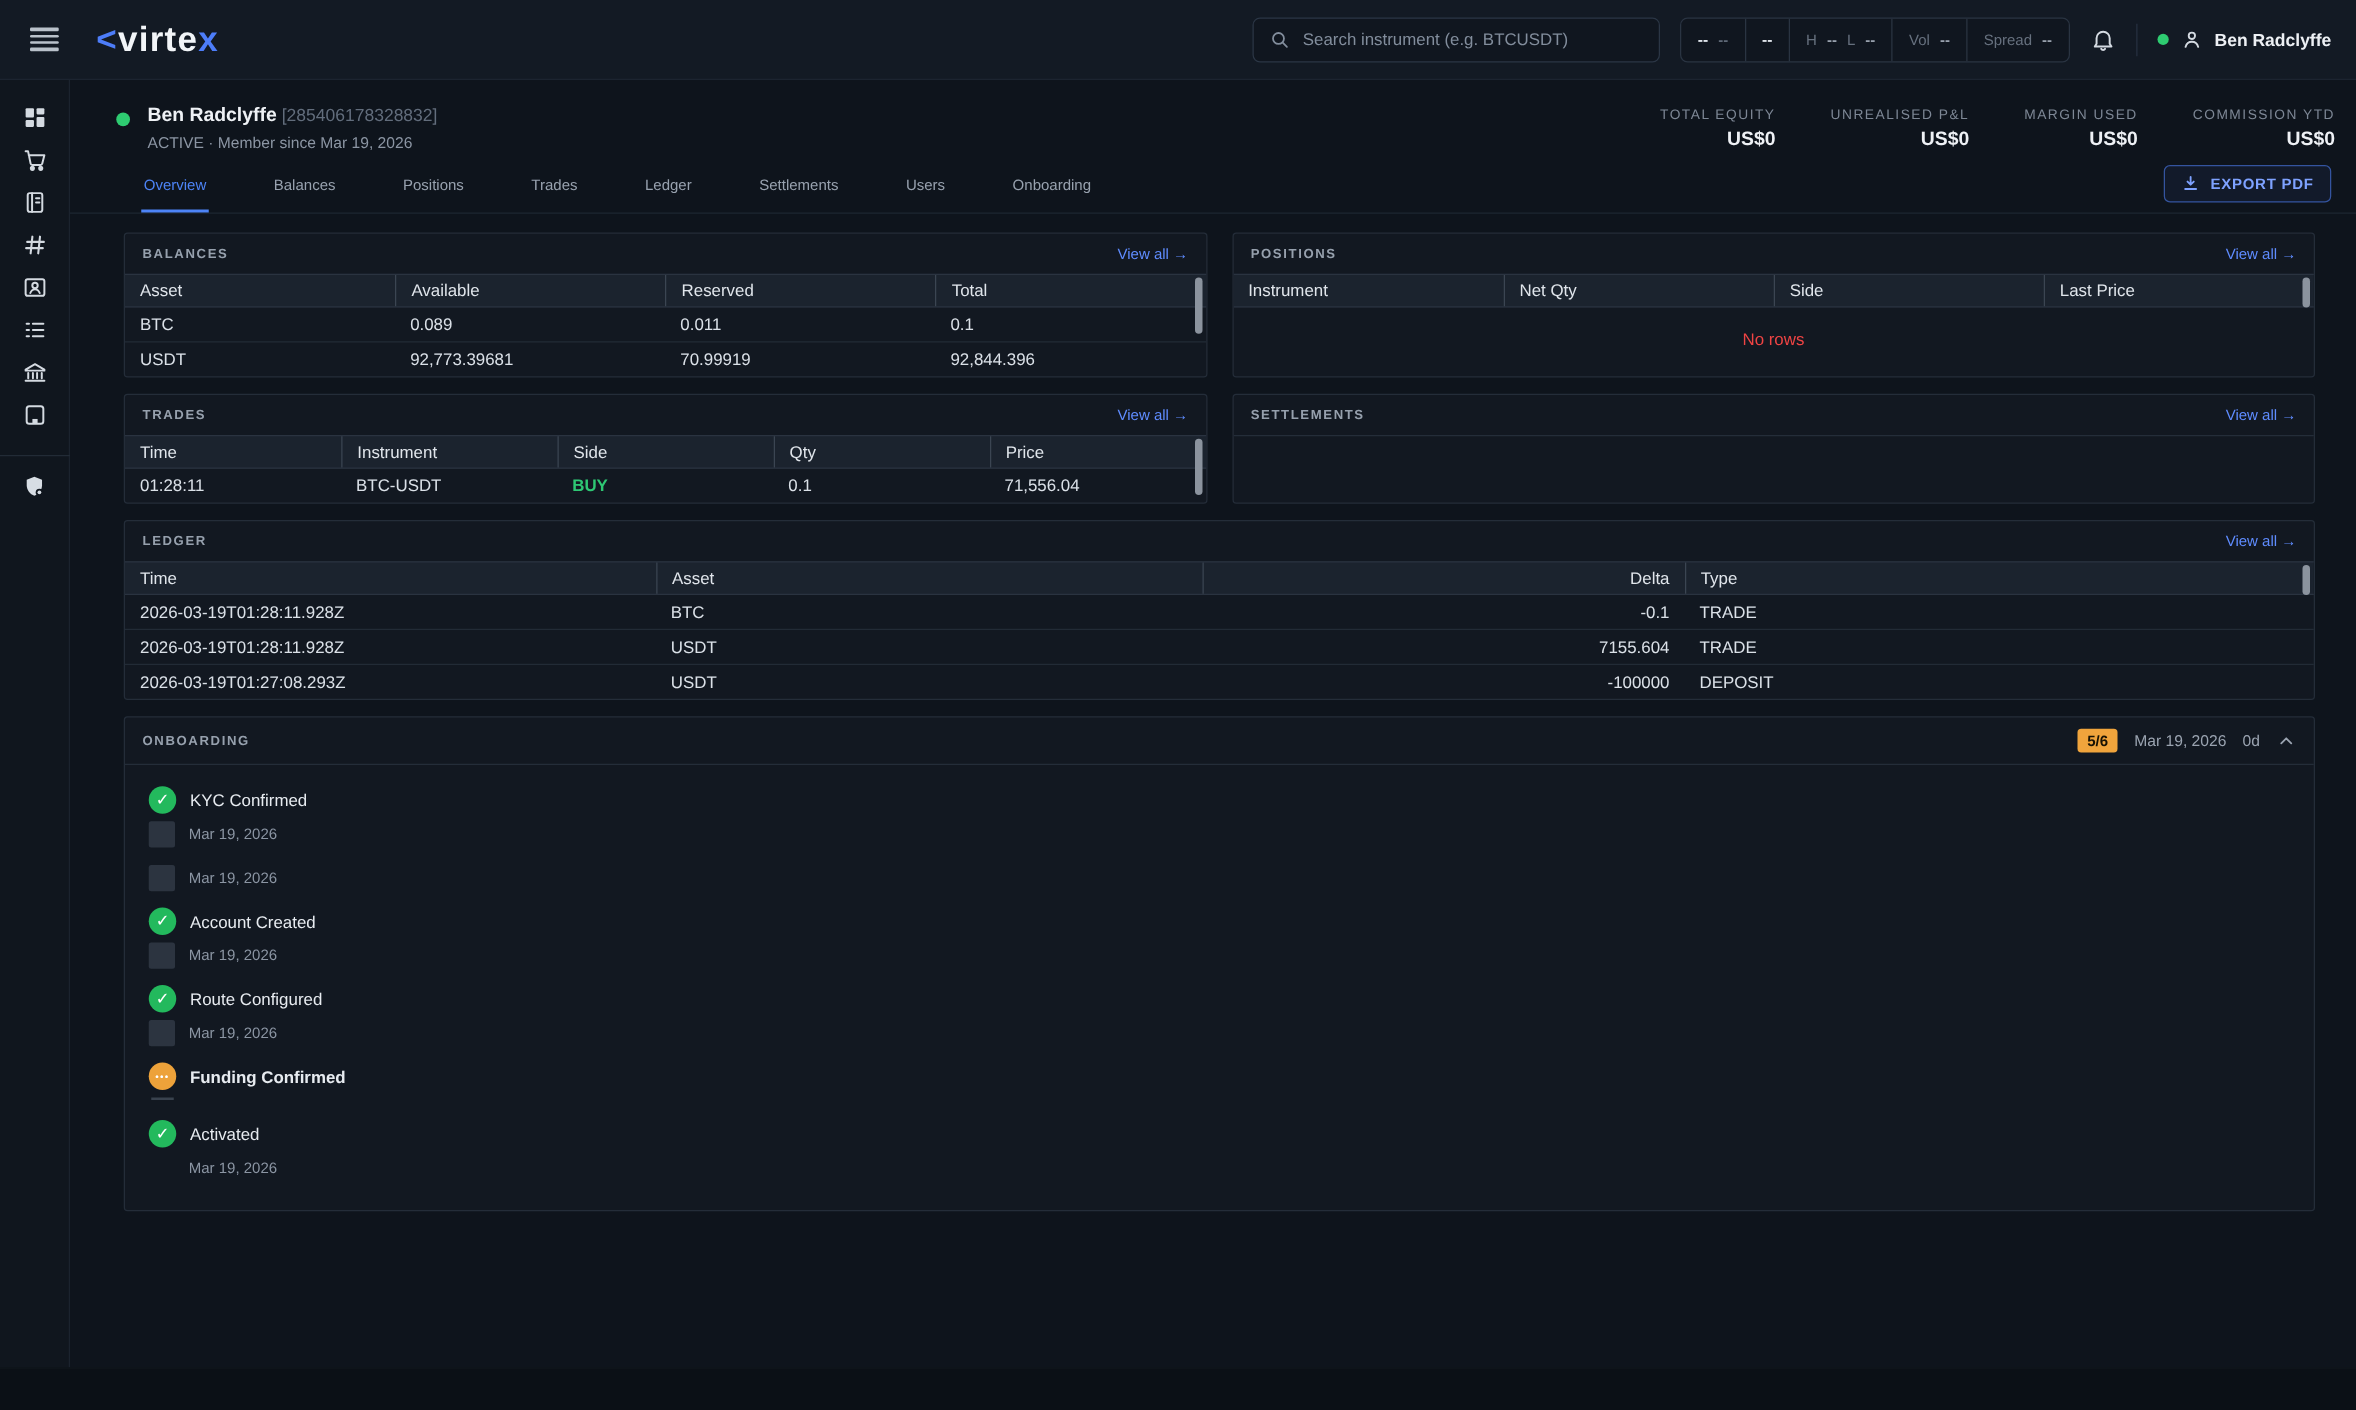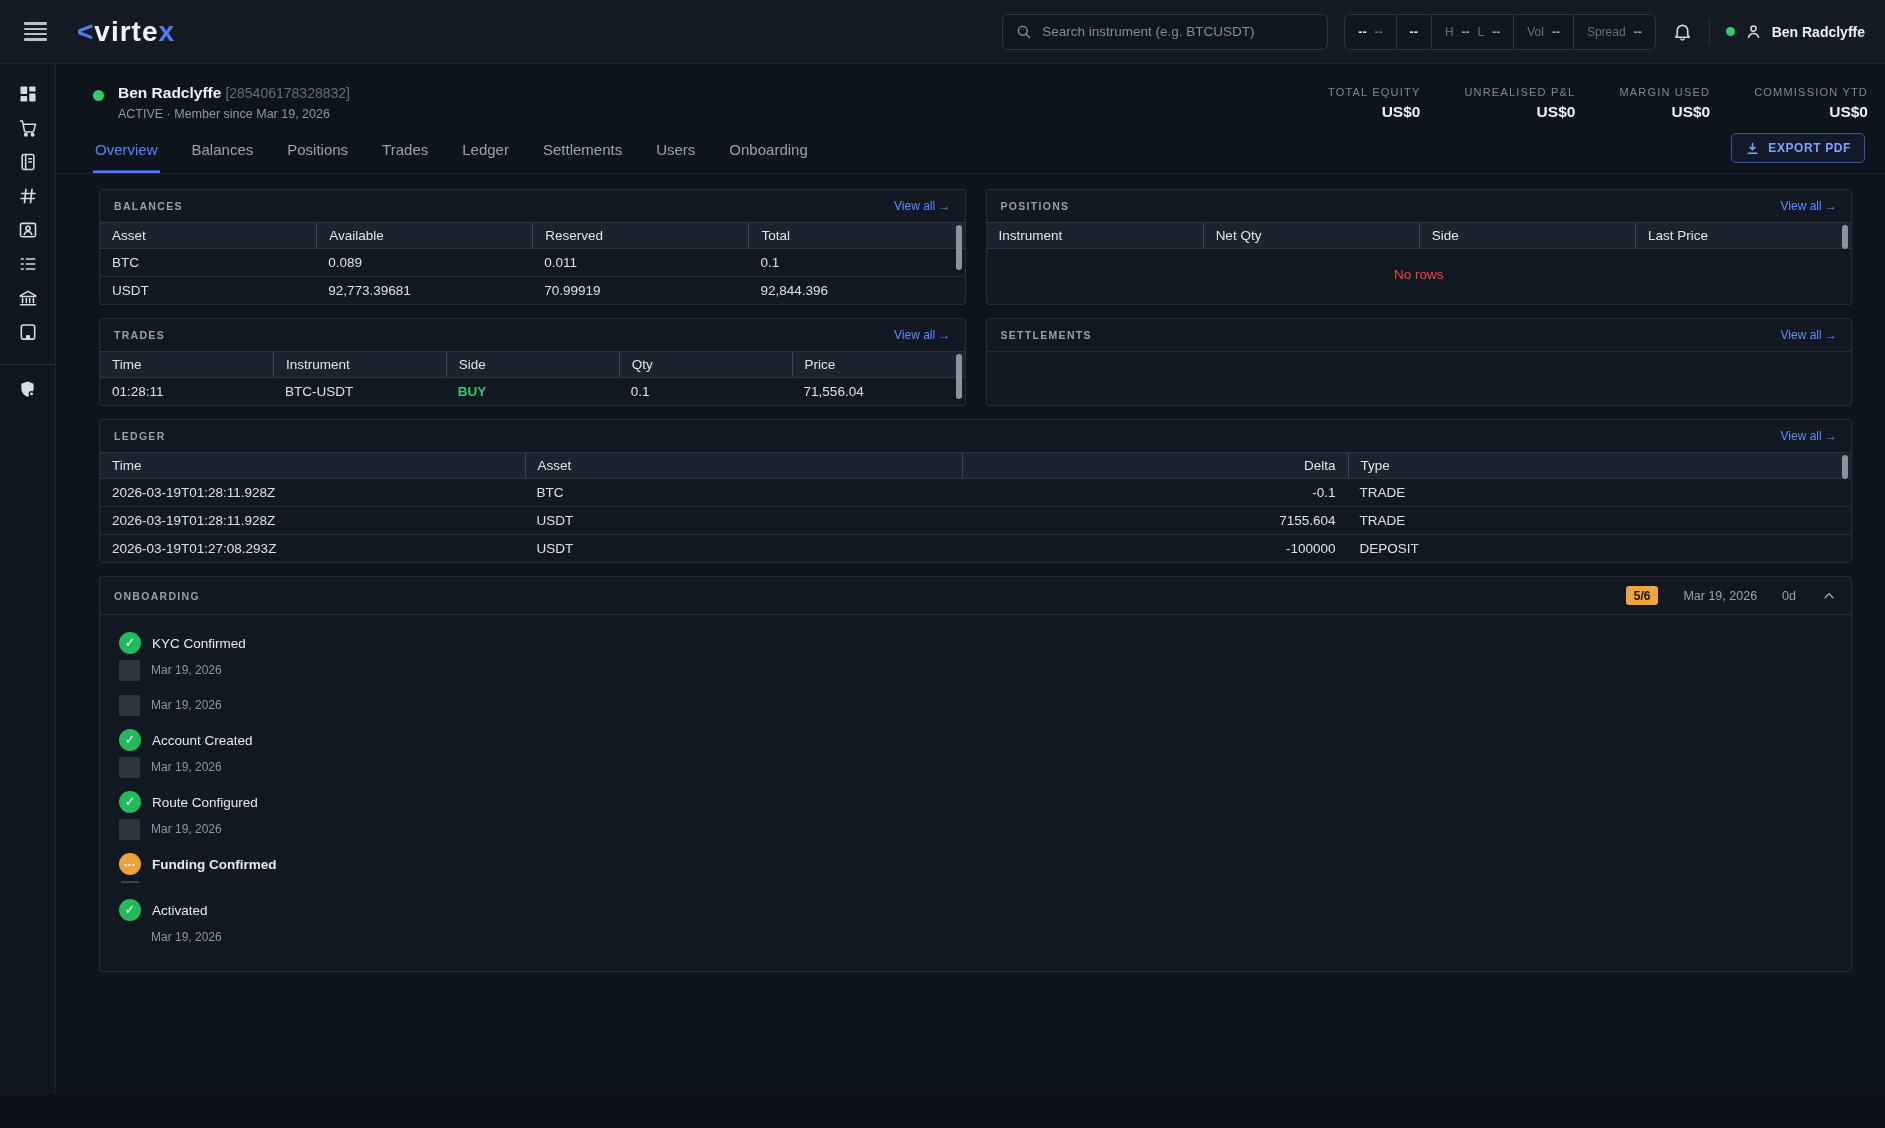--- a/index.html
+++ b/index.html
@@ -50,21 +50,21 @@
   .acct-name { font-size:15.5px; font-weight:700; color:#eef1f5; }
   .acct-id { color:#626d7c; font-weight:400; font-size:14px; margin-left:4px; }
   .acct-sub { font-size:12.5px; color:#8b95a3; margin-top:5px; }
   .acct-stats { display:flex; gap:44px; margin-top:2px; }
   .stat { text-align:right; }
   .stat-label { font-size:11px; letter-spacing:1.2px; color:#7d8795; }
   .stat-value { font-size:15.5px; font-weight:700; color:#eef1f5; margin-top:5px; }
 
   .tabs-row { display:flex; align-items:center; justify-content:space-between; padding:8px 20px 0 37px; border-bottom:1px solid #1d2631; }
   .tabs { display:flex; gap:30px; }
-  .tab { background:none; border:none; cursor:pointer; color:#98a2af; font-size:15px; font-family:inherit; padding:12px 2px 15px; }
+  .tab { background:none; border:none; cursor:pointer; color:#98a2af; font-size:12px; font-family:inherit; padding:12px 2px 15px;margin-left:20px; }
   .tab.active { color:#4d84f7; box-shadow:inset 0 -2.5px 0 #4d84f7; }
   .export-btn { display:flex; align-items:center; gap:8px; height:30px; padding:0 13px; margin-bottom:6px;
     background:rgba(70,110,230,0.07); border:1px solid #34549f; border-radius:5px; cursor:pointer;
     color:#7ea2ff; font-size:12px; font-weight:700; letter-spacing:0.6px; font-family:inherit; }
 
   .content { flex:1; overflow:hidden; padding:15px 33px 0 43px; display:flex; flex-direction:column; gap:13px; }
   .grid2 { display:grid; grid-template-columns:1fr 1fr; gap:20px; }
 
   .panel { background:#121821; border:1px solid #242d39; border-radius:3px; }
   .p-head { display:flex; align-items:center; justify-content:space-between; padding:9px 14px; }
@@ -80,21 +80,21 @@
   .t-row:last-child { border-bottom:none; }
   .t-cell { padding:6px 12px; font-size:13.5px; color:#dbe1e8; overflow:hidden; white-space:nowrap; }
   .num { text-align:right; }
   .buy { color:#2ec774; font-weight:600; }
   .t-empty { padding:18px 0 22px; text-align:center; font-size:13.5px; color:#ef4444; }
   .vthumb { position:absolute; right:3px; top:3px; width:6px; border-radius:3px; background:#8b939e; }
   .vthumb.tall { height:45px; } .vthumb.short { height:24px; }
   .settle-msg { padding:18px 15px 32px; font-size:13.5px; color:#c6cdd5; }
 
   
-  .ob-meta { display:flex; align-items:center; gap:25px; }
+  .ob-meta { display:flex; align-items:center; gap:13px; }
   .ob-badge { background:#f0a43c; color:#181203; font-weight:700; font-size:12px; padding:2.5px 8px; border-radius:3px; }
   .ob-hdate, .ob-age { font-size:12.5px; color:#9aa3b0; }
   .collapse-btn { background:none; border:none; cursor:pointer; display:flex; }
   .ob-body { padding:17px 20px 10px 19px; }
   .ob-step { margin-bottom:13px; }
   .ob-row1 { display:flex; align-items:center; gap:11px; }
   .ob-icon { width:22px; height:22px; border-radius:50%; display:flex; align-items:center; justify-content:center; flex:none; }
   .ob-icon.done { background:#23b95d; }
   .ob-icon.done::after { content:"\2713"; color:#fff; font-size:13px; font-weight:700; margin-top:-1px; }
   .ob-icon.pending { background:#eda23a; }

